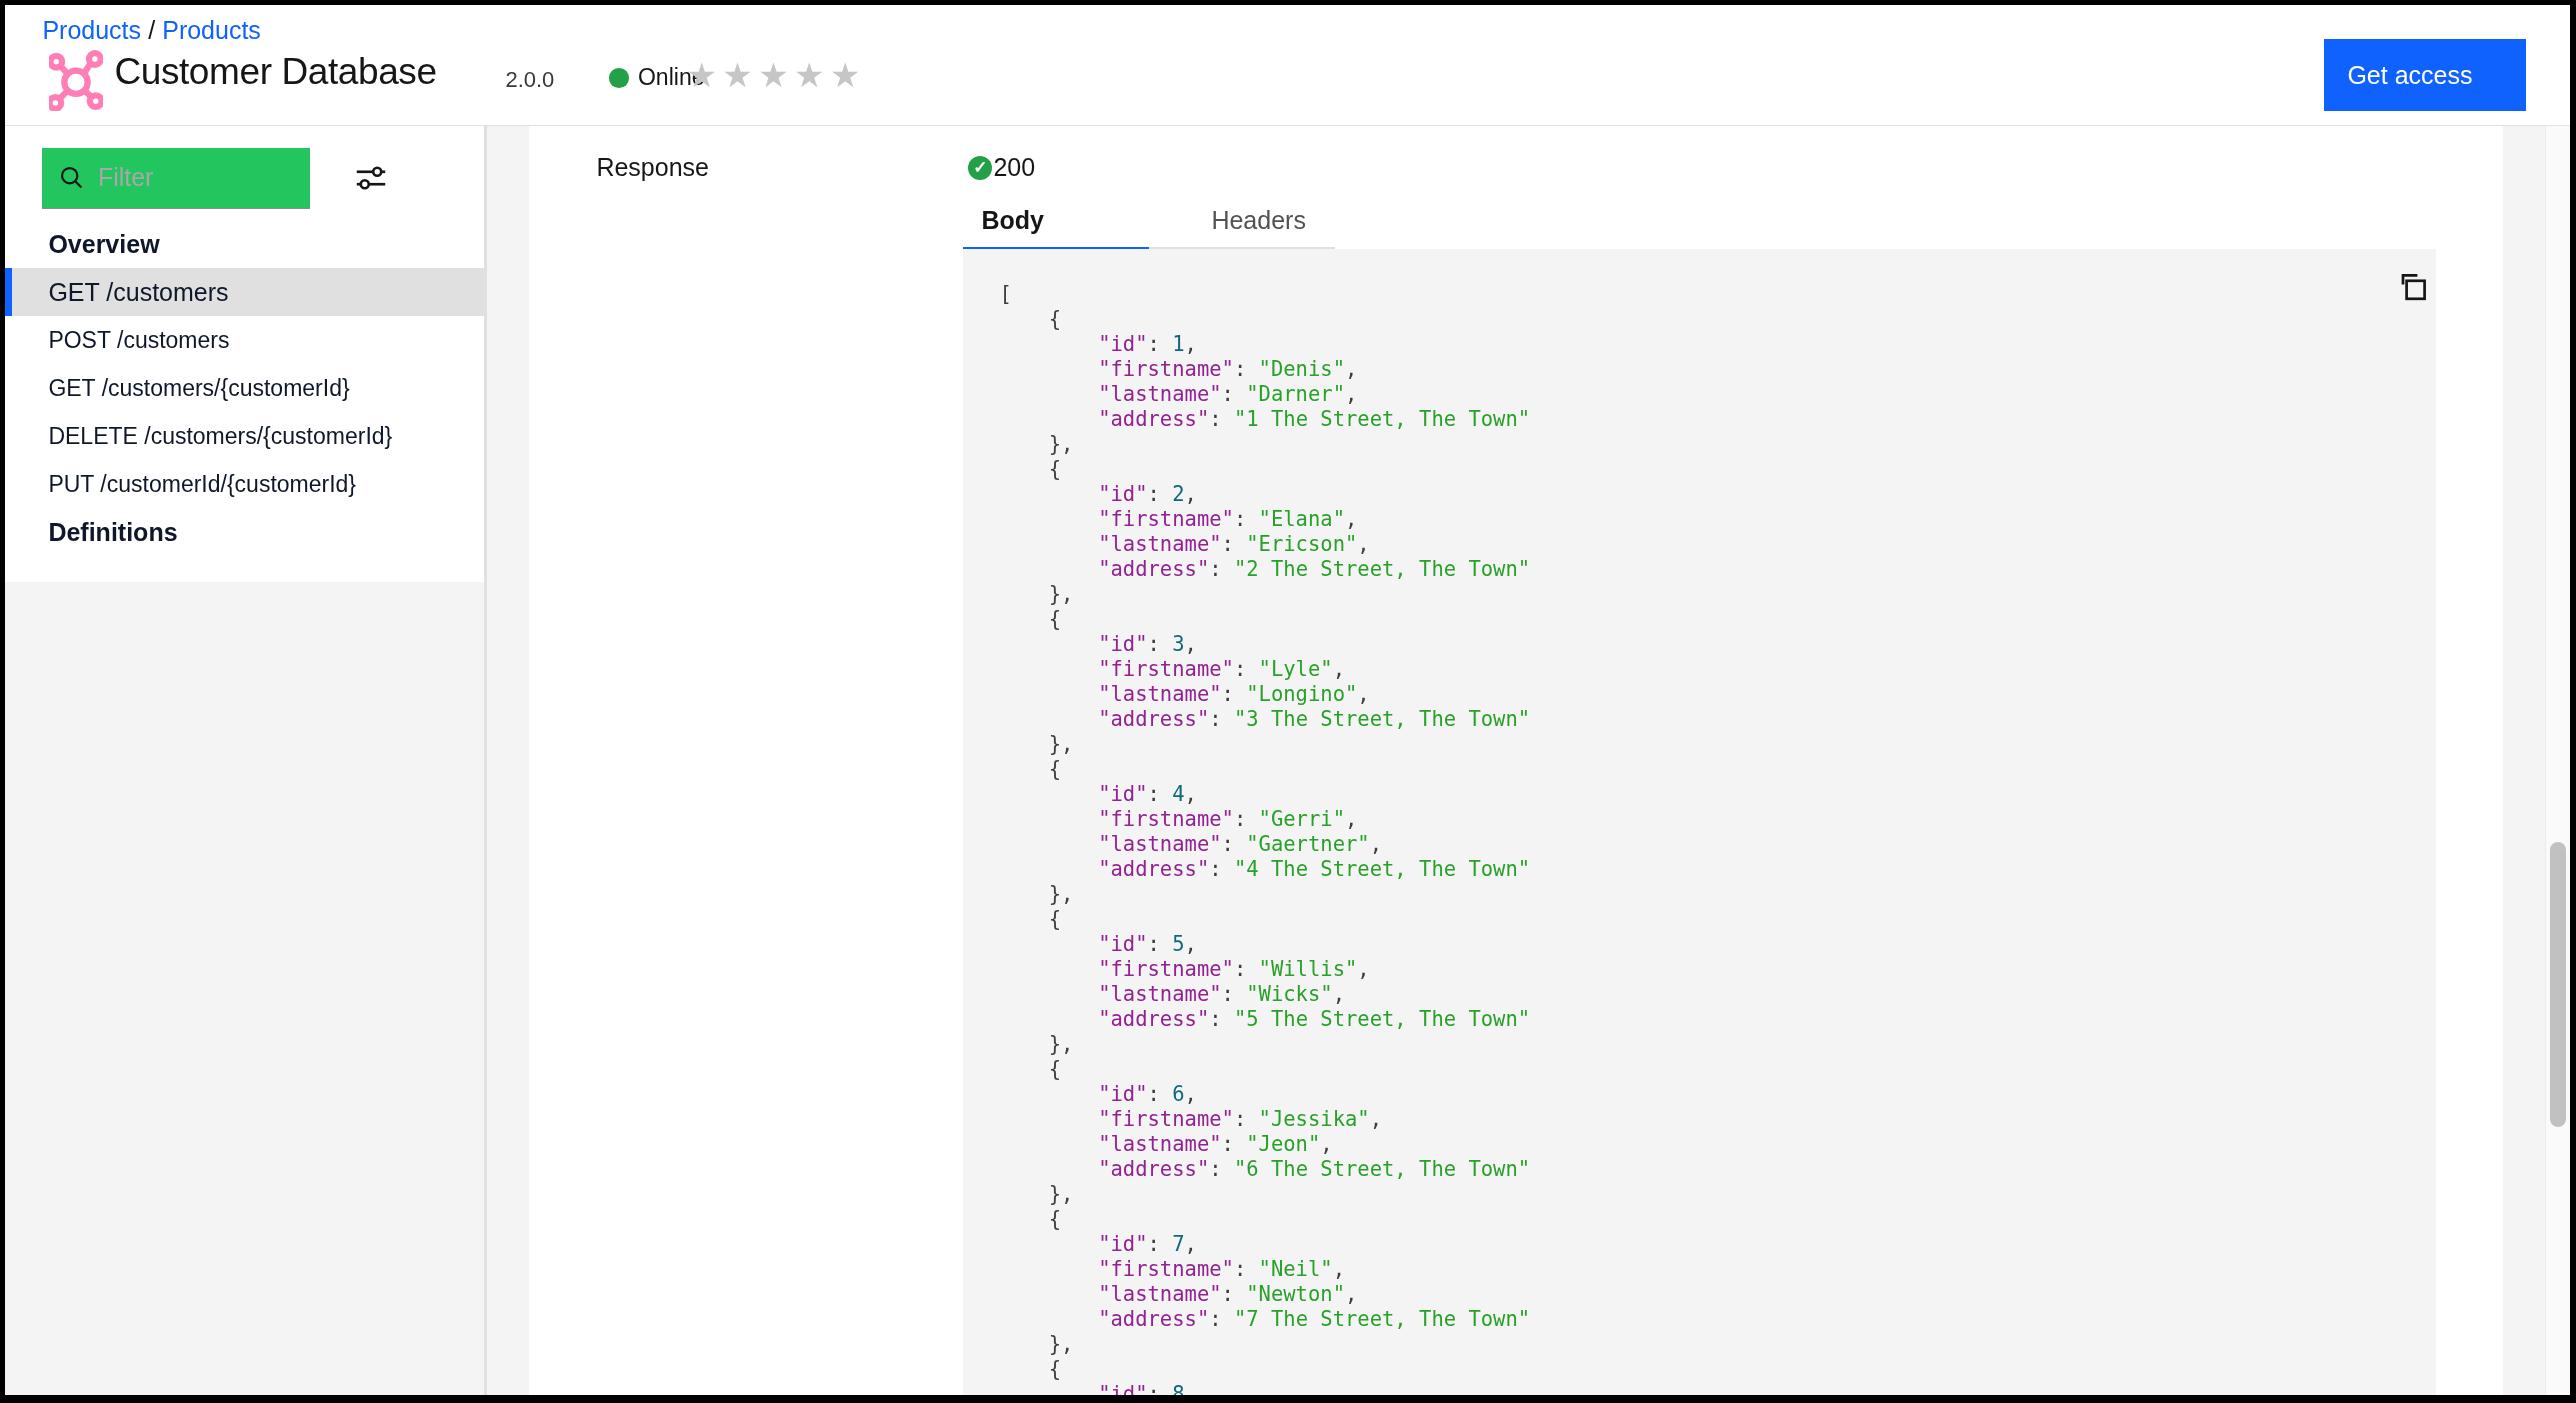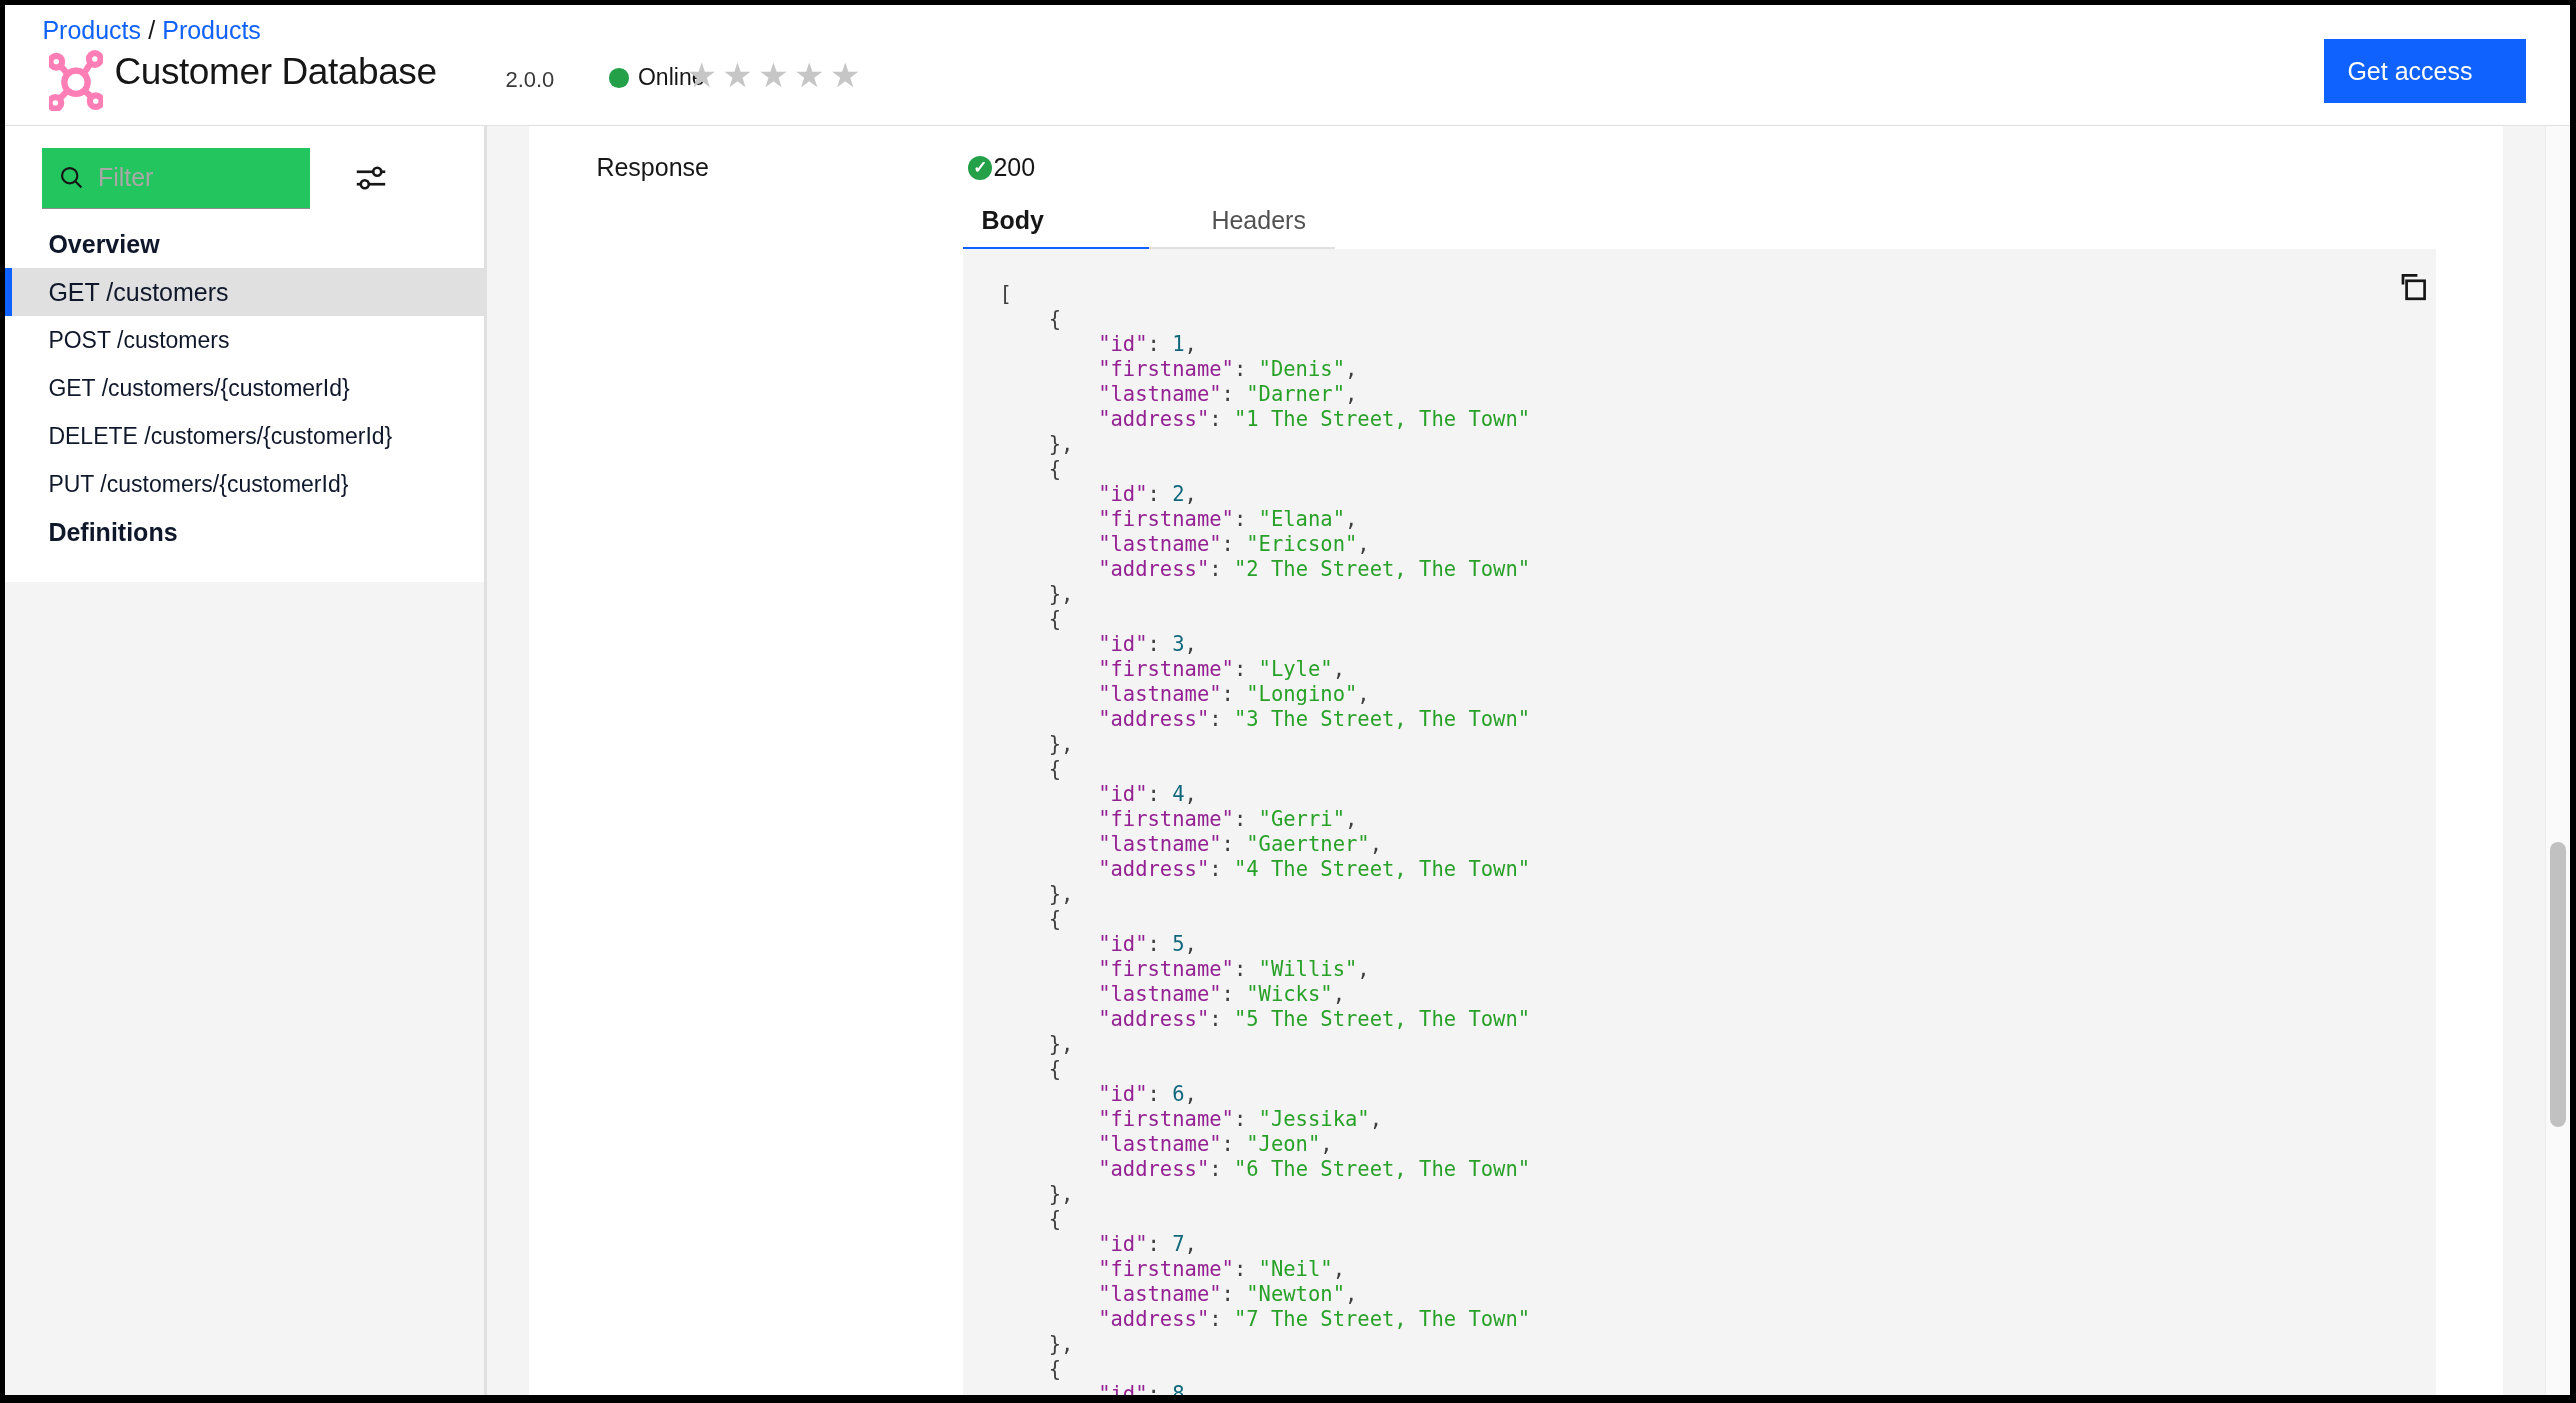--- a/index.html
+++ b/index.html
@@ -20,21 +20,21 @@
   .breadcrumb a { color:#0f62fe; text-decoration:none; cursor:pointer; }
   .crumb-sep { color:#161616; padding:0 7.1px; }
   .logo { position:absolute; left:44px; top:45px; width:54px; height:61px; }
   .app-title { position:absolute; left:109px; top:46px; font-size:37px; font-weight:400;
     color:#161616; letter-spacing:-0.4px; }
   .version { position:absolute; left:500px; top:62px; font-size:22px; color:#393939; }
   .online { position:absolute; left:604px; top:59px; display:flex; align-items:center; }
   .online-dot { width:19.6px; height:19.6px; border-radius:50%; background:#24a148; margin-right:9px; }
   .online-label { font-size:23px; color:#161616; }
   .stars { position:absolute; left:681px; top:50px; font-size:34px; color:#c6c6c6; letter-spacing:5.4px; cursor:pointer; }
-  .get-access { position:absolute; left:2319px; top:34px; width:202px; height:64px;
+  .get-access { position:absolute; left:2319px; top:34px; width:202px; height:72px;
     background:#0f62fe; color:#fff; font-size:25px; border:none; text-align:left;
     padding-left:23px; cursor:pointer; font-family:"Liberation Sans", sans-serif; }
 
   
   .sidebar-bg { position:absolute; left:0; top:121px; width:524px; bottom:0; background:#f4f4f4; }
   .sidebar-card { position:absolute; left:0; top:121px; width:479px; height:456px; background:#fff; }
   .sidebar-divider { position:absolute; left:479px; top:121px; width:2.7px; bottom:0; background:#e0e0e0; }
   .filter-box { position:absolute; left:37px; top:21.4px; width:268px; height:61px;
     background:#22c55e; border-bottom:1.8px solid #8d8d8d; display:flex; align-items:center; }
   .filter-box svg { margin-left:16px; flex:none; }
@@ -136,21 +136,21 @@
           </g>
         </svg>
       </button>
 
       <div class="nav">
         <div class="nav-row section">Overview</div>
         <div class="nav-row selected">GET /customers</div>
         <div class="nav-row">POST /customers</div>
         <div class="nav-row">GET /customers/{customerId}</div>
         <div class="nav-row">DELETE /customers/{customerId}</div>
-        <div class="nav-row">PUT /customers/{customerId}</div>
+        <div class="nav-row">PUT /customerId/{customerId}</div>
         <div class="nav-row section">Definitions</div>
       </div>
     </div>
 
     <div class="sidebar-divider"></div>
 
     <div class="response-label">Response</div>
 
     <div class="status-row">
       <span class="check">✓</span>

